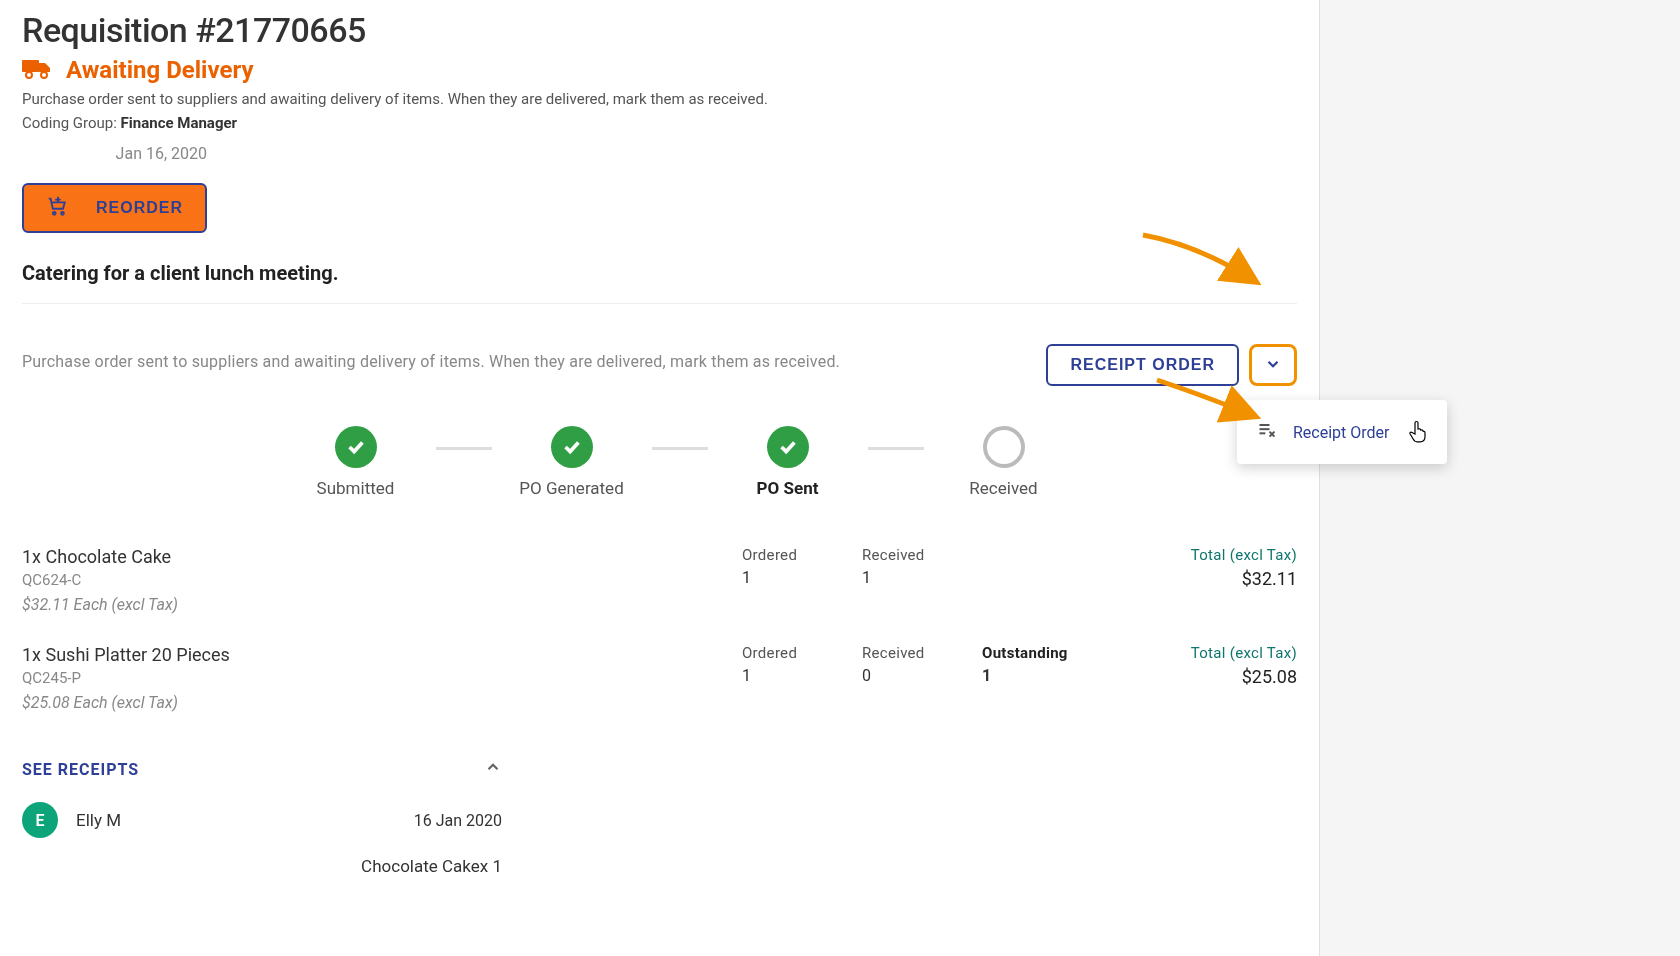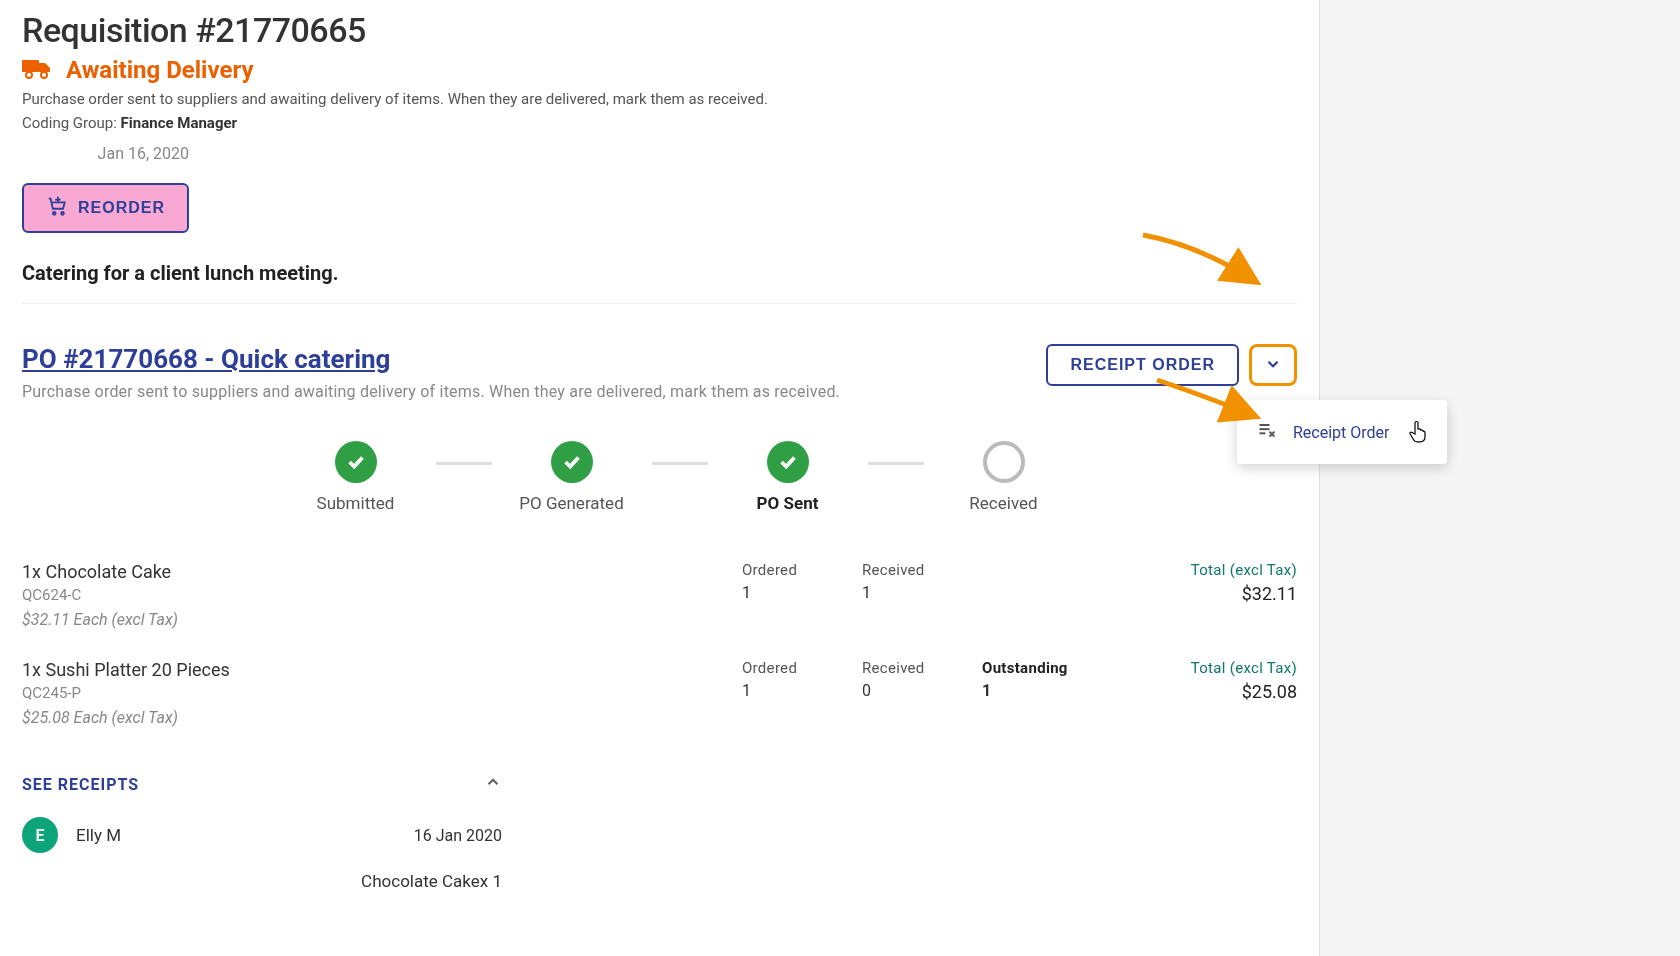--- a/index.html
+++ b/index.html
@@ -66,24 +66,24 @@
     margin-top: 28px;
   }
   .divider {
     border: none;
     border-top: 1px solid #eee;
     margin: 18px 0 40px 0;
   }
   .reorder-btn {
     display: inline-flex;
     align-items: center;
-    gap: 10px;
+    gap: 28px;
     border: 2px solid #2d3f96;
     color: #2d3f96;
-    background: #f9a8d4;
+    background: #f97316;
     font-size: 16px;
     font-weight: 700;
     letter-spacing: 1px;
     padding: 10px 22px;
     border-radius: 6px;
     cursor: pointer;
   }
   .po-header {
     display: flex;
     justify-content: space-between;
@@ -299,21 +299,20 @@
       </button>
     </div>
   </div>
 
   <p class="req-purpose">Catering for a client lunch meeting.</p>
 
   <hr class="divider">
 
   <div class="po-header">
     <div>
-      <a class="po-link">PO #21770668 - Quick catering</a>
       <p class="po-desc">Purchase order sent to suppliers and awaiting delivery of items. When they are delivered, mark them as received.</p>
     </div>
     <div class="po-actions">
       <button class="receipt-btn">RECEIPT ORDER</button>
       <button class="chevron-btn">
         <span>
           <svg width="18" height="18" viewBox="0 0 24 24" fill="none" stroke="#2d3f96" stroke-width="3">
               <polyline points="6 9 12 15 18 9"></polyline>
             </svg>
         </span>

